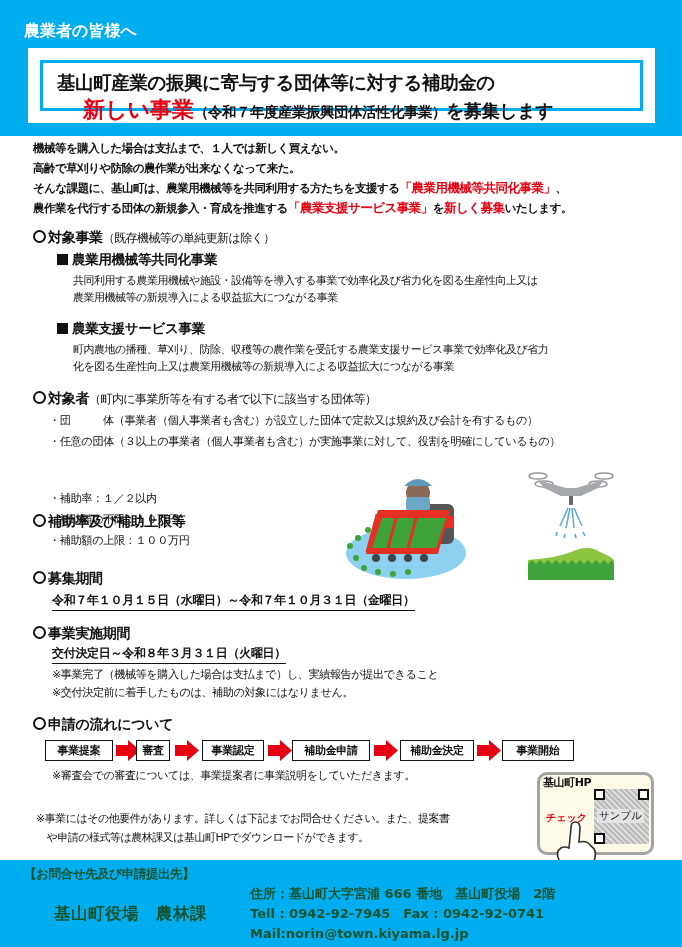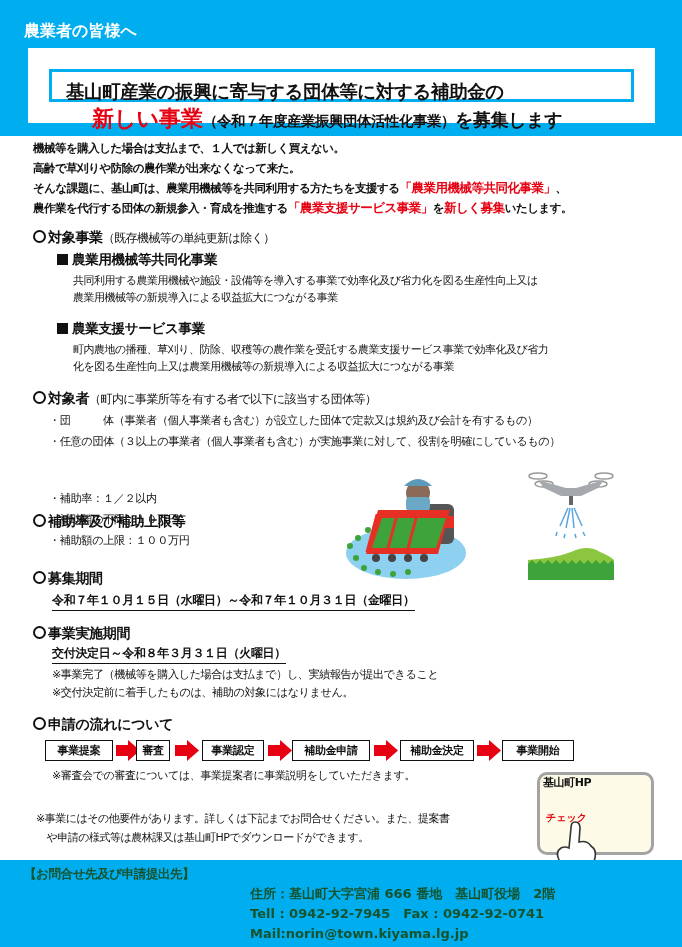--- a/index.html
+++ b/index.html
@@ -1,21 +1,21 @@
 <!DOCTYPE html>
 <html><head>
 <meta charset="utf-8">
 <style>
   * { box-sizing: border-box; margin: 0; padding: 0; }
   html, body { width: 682px; height: 947px; background: #ffffff; overflow: hidden; }
   body { font-family: "DejaVu Sans", "Liberation Sans", sans-serif; color: #111; position: relative; }
 
   .header-band { position: absolute; left: 0; top: 0; width: 682px; height: 136px; background: #00aeef; }
   .greeting { position: absolute; left: 24px; top: 21px; font-size: 16px; font-weight: bold; color: #fff; letter-spacing: 0px; }
-  .title-box { position: absolute; left: 28px; top: 48px; width: 627px; height: 75px; background: #fff; padding: 21px; }
+  .title-box { position: absolute; left: 28px; top: 48px; width: 627px; height: 75px; background: #fff; padding: 12px; }
   .title-inner { width: 100%; height: 100%; border: 3px solid #00aeef; padding: 8px 0 0 14px; }
   .title-line1 { font-size: 18.5px; font-weight: bold; line-height: 24px; white-space: nowrap; letter-spacing: -0.4px; }
   .title-line2 { margin-top: 2px; padding-left: 26px; white-space: nowrap; line-height: 26px; }
   .title-new { font-size: 22px; font-weight: bold; color: #e60012; letter-spacing: 0px; }
   .title-paren { font-size: 14.5px; font-weight: bold; letter-spacing: -0.5px; }
   .title-tail { font-size: 18px; font-weight: bold; letter-spacing: -0.4px; }
 
   .intro { position: absolute; left: 33px; top: 138px; font-size: 11.5px; line-height: 20px; font-weight: bold; letter-spacing: -0.5px; white-space: nowrap; }
   .red-big { color: #e60012; font-size: 12.5px; }
 
@@ -203,25 +203,32 @@
 <div class="flow-note">※審査会での審査については、事業提案者に事業説明をしていただきます。</div>
 
 <div class="other-note">
   <div>※事業にはその他要件があります。詳しくは下記までお問合せください。また、提案書</div>
   <div style="white-space:pre;">　や申請の様式等は農林課又は基山町HPでダウンロードができます。</div>
 </div>
 
 <div class="bubble">
   <div class="bubble-label">基山町HP</div>
   <div class="bubble-check">チェック</div>
+  <div class="qr">
+    <div class="qr-fp" style="left:0; top:0;"></div>
+    <div class="qr-fp" style="right:0; top:0;"></div>
+    <div class="qr-fp" style="left:0; bottom:0;"></div>
+    <div class="qr-label">サンプル</div>
+  </div>
 </div>
 <svg class="hand" viewBox="0 0 48 50">
   <path d="M22 2 Q27 2 27 8 L26 22 Q34 20 38 26 Q44 30 42 38 Q40 48 26 48 Q10 48 6 40 Q2 32 8 28 Q12 26 16 28 L18 8 Q18 2 22 2 Z" fill="#fff" stroke="#333" stroke-width="1.6"></path>
 </svg>
 
 <div class="footer">
   <div class="f-head">【お問合せ先及び申請提出先】</div>
+  <div class="f-org">基山町役場　農林課</div>
   <div class="f-info">
     <div>住所：基山町大字宮浦 666 番地　基山町役場　2階</div>
     <div>Tell : 0942-92-7945　Fax : 0942-92-0741</div>
     <div>Mail:norin@town.kiyama.lg.jp</div>
   </div>
 </div>
 
 </body></html>

